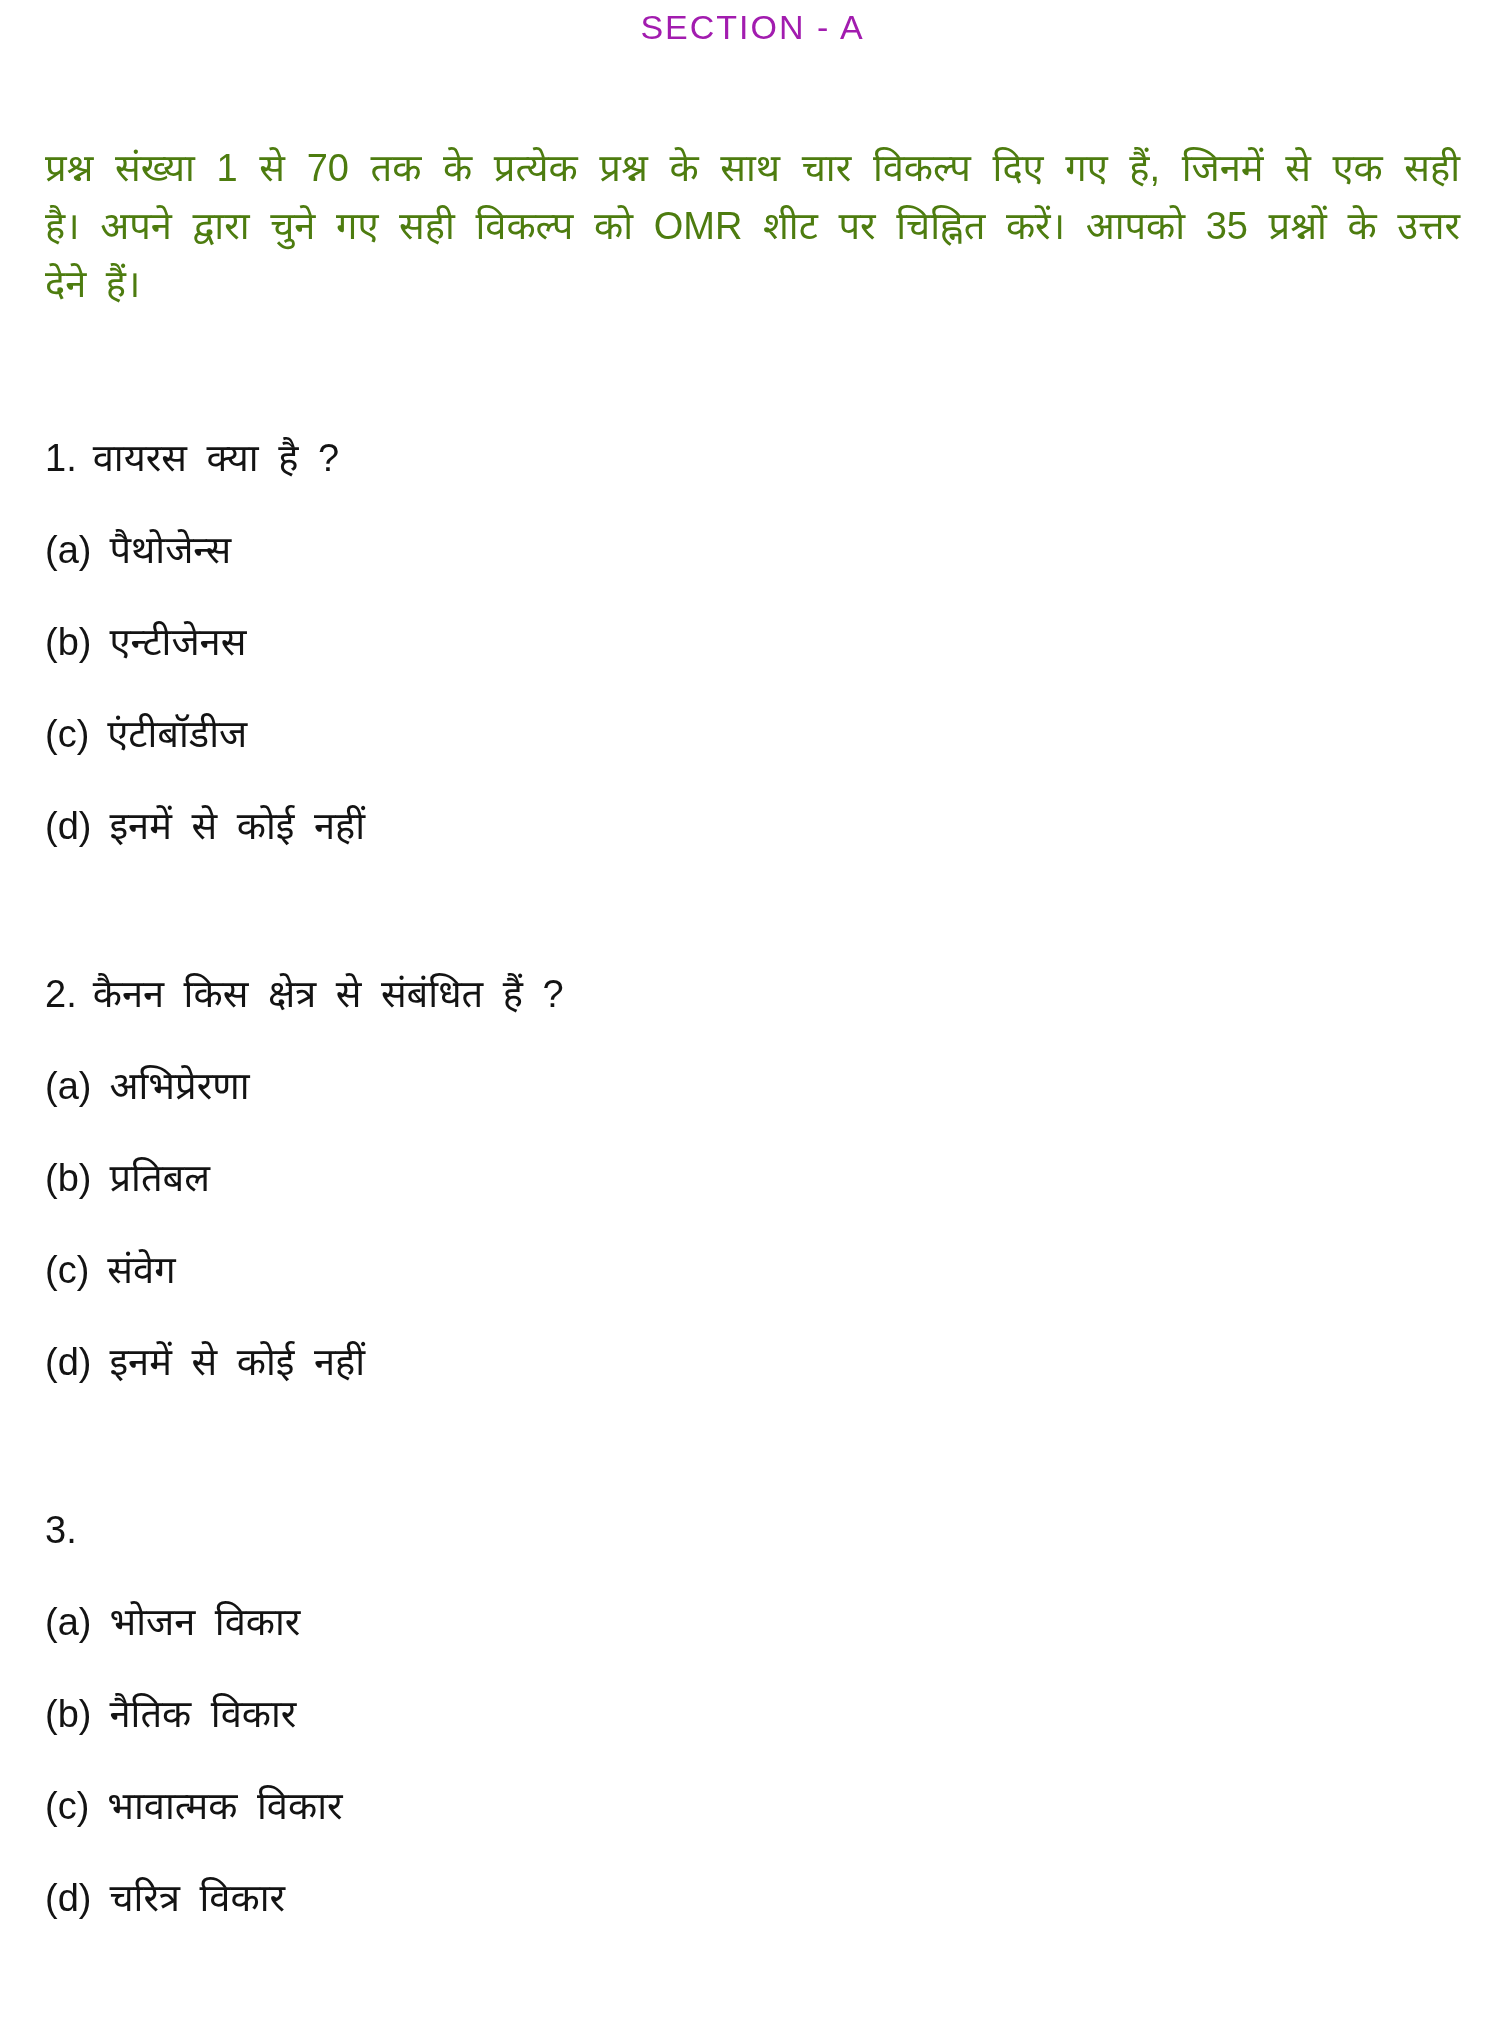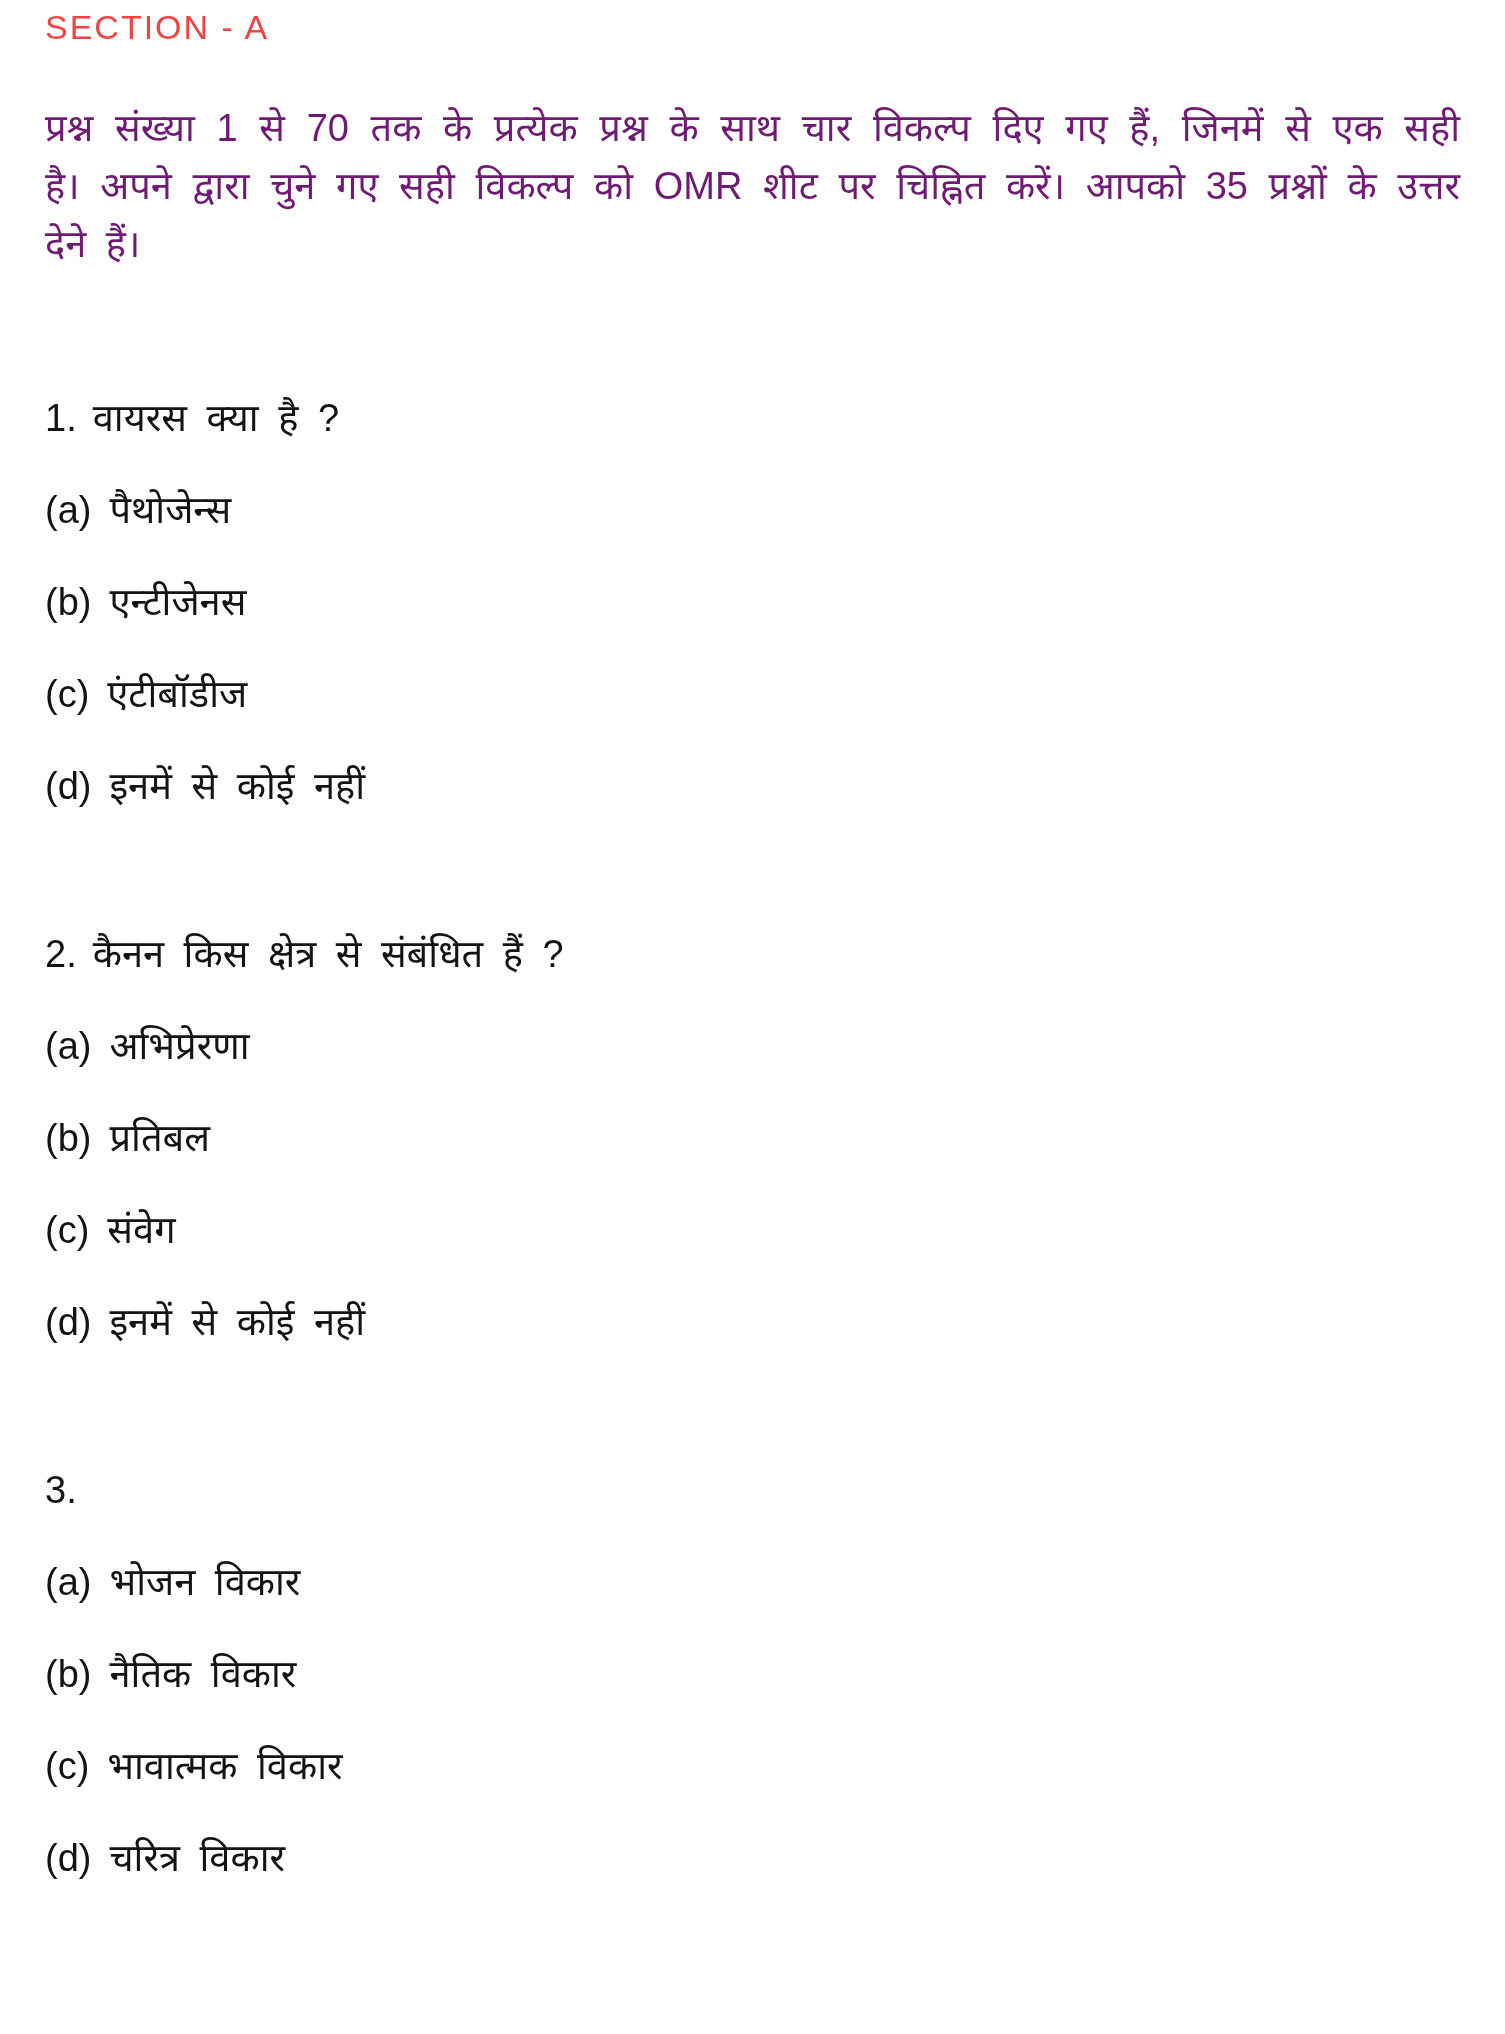--- a/index.html
+++ b/index.html
@@ -12,34 +12,35 @@
     width: 1505px;
     min-height: 2034px;
     box-sizing: border-box;
     background: #ffffff;
     color: #111111;
     font-family: "Liberation Sans", "DejaVu Sans", sans-serif;
     padding: 8px 45px 70px 45px;
   }
   .section-title {
     margin: 0;
+    text-align: center;
     font-size: 34px;
     font-weight: 400;
     letter-spacing: 2px;
-    color: #ef4444;
+    color: #a21caf;
     font-family: "Liberation Sans", "DejaVu Sans", sans-serif;
   }
   .instructions {
-    margin: 52px 0 0 0;
+    margin: 92px 0 0 0;
     font-size: 38px;
     line-height: 58px;
     text-align: justify;
     text-justify: inter-word;
     word-spacing: 9px;
-    color: #701a75;
+    color: #4d7c0f;
   }
   .question {
     margin-top: 122px;
   }
   .q-heading {
     font-size: 38px;
     line-height: 46px;
     word-spacing: 9px;
     color: #131313;
     display: flex;

